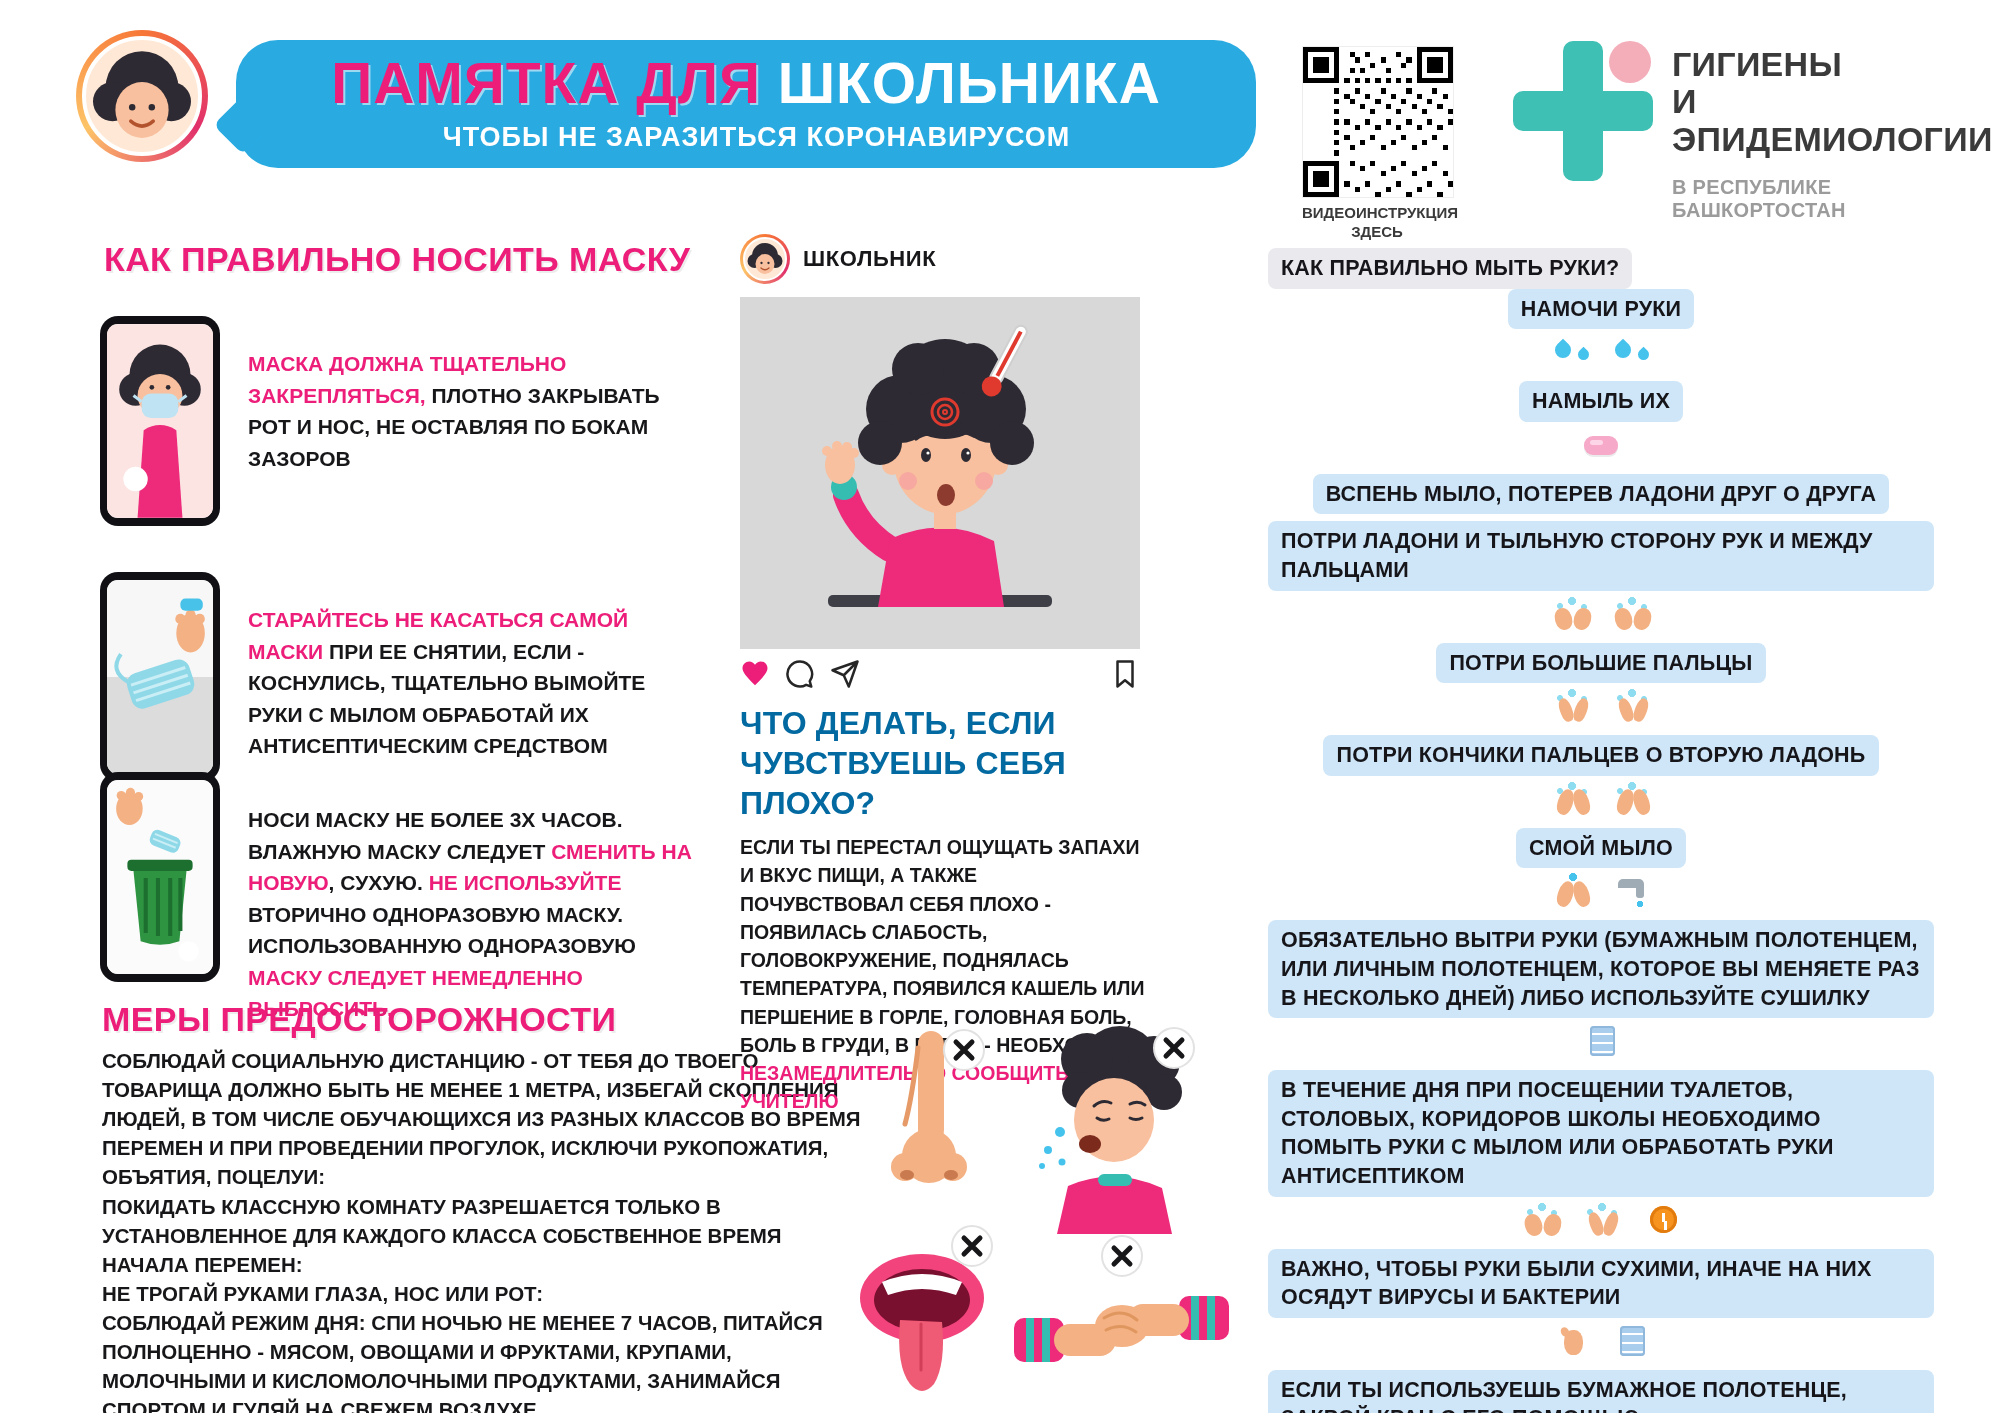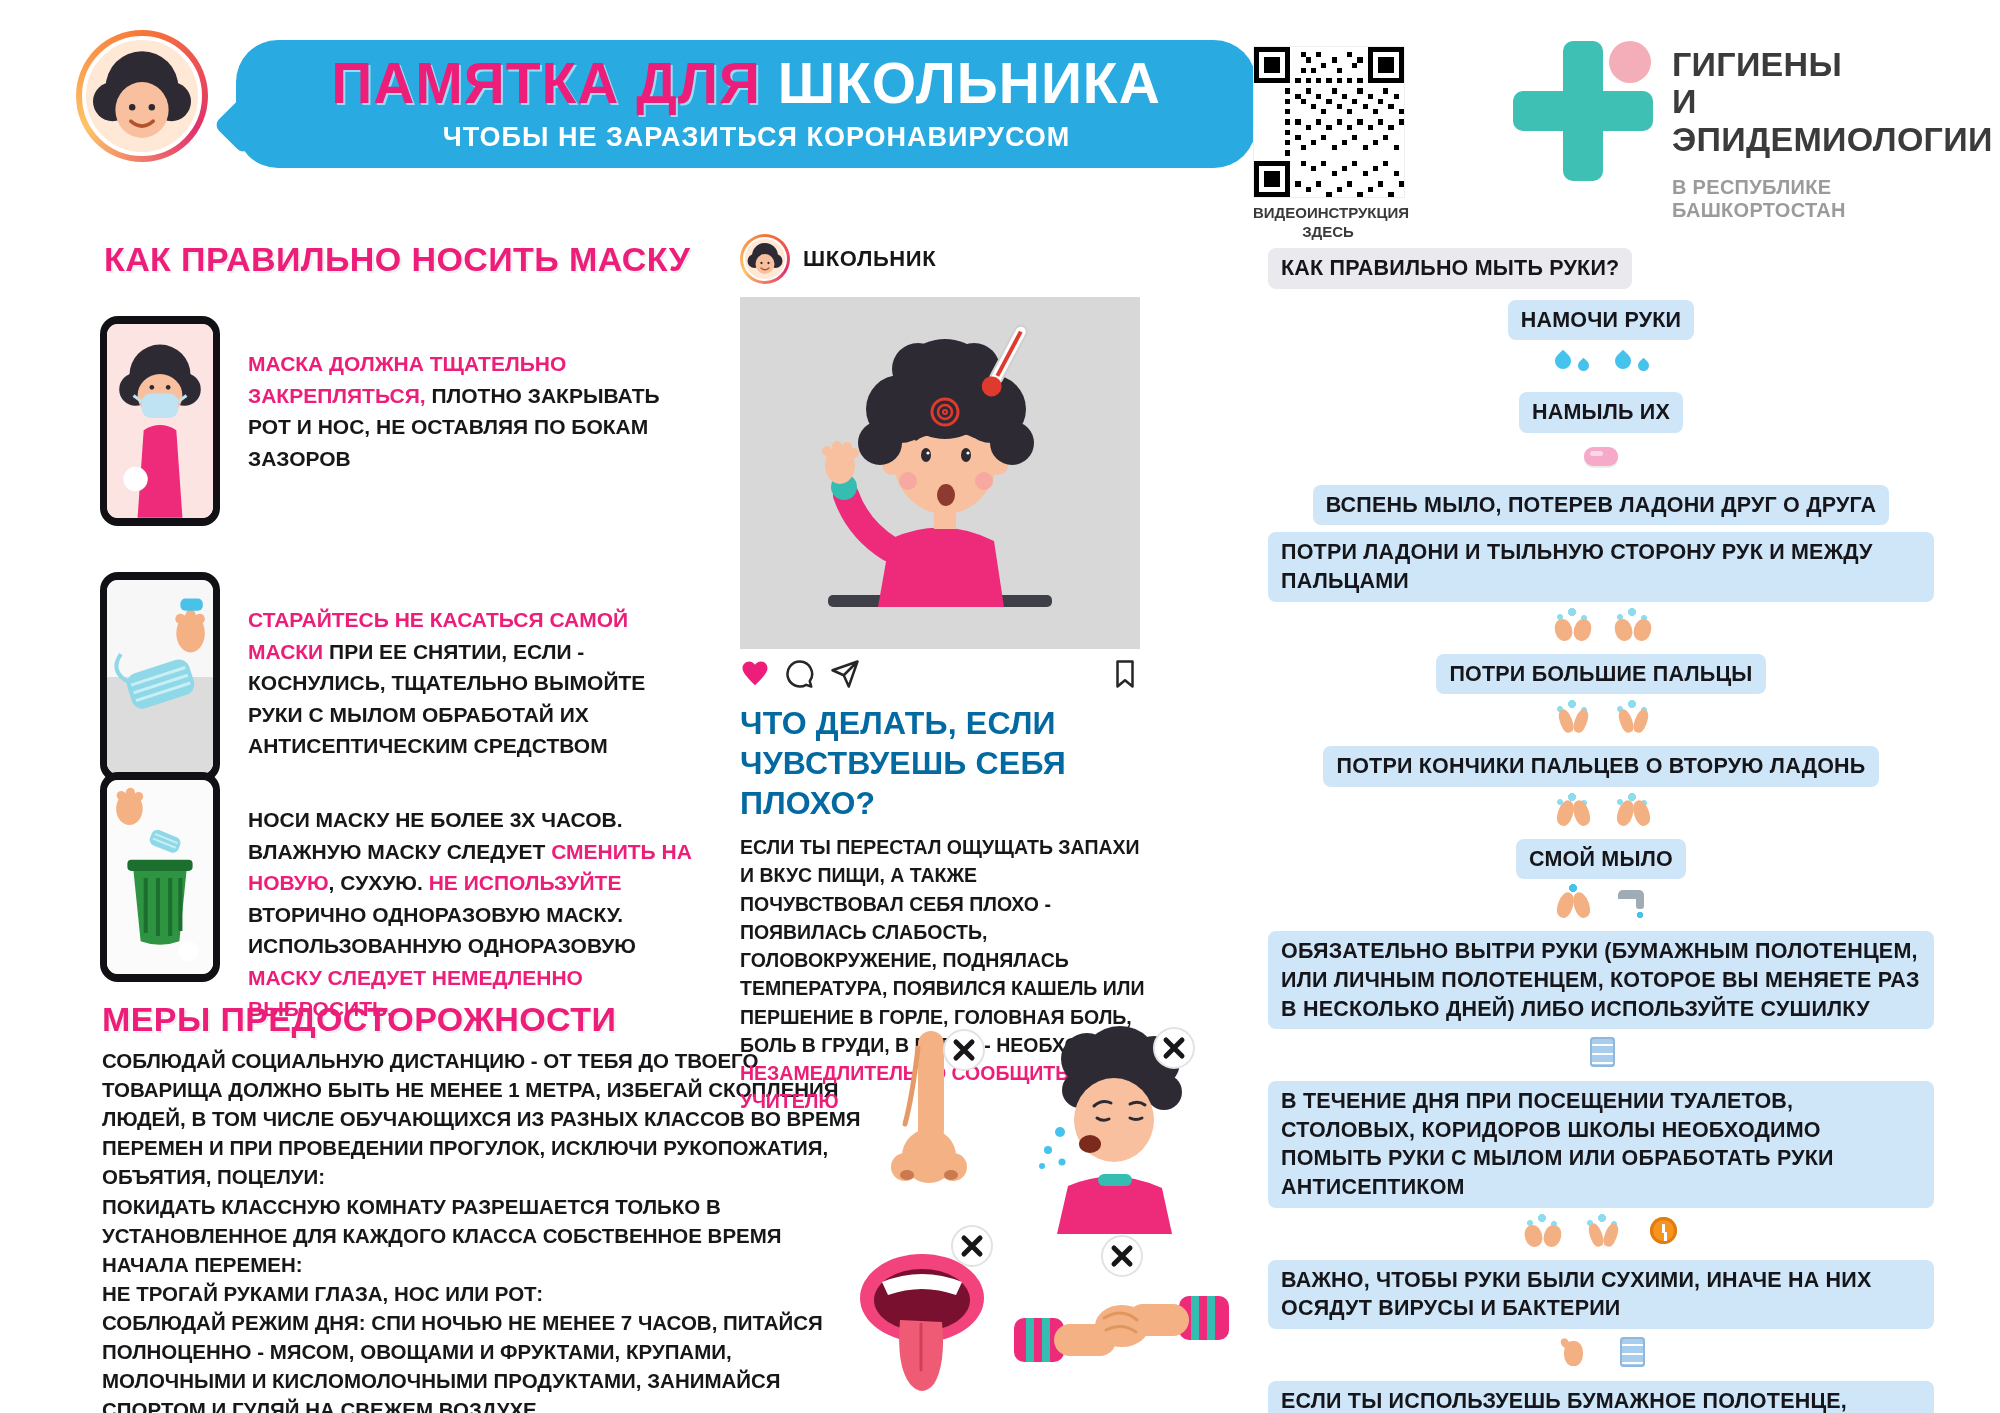--- a/index.html
+++ b/index.html
@@ -11,21 +11,21 @@
     background:conic-gradient(#f77737,#e1306c,#fdc468,#f77737);padding:6px;box-sizing:border-box;}
   .hdr-avatar .av-in{width:100%;height:100%;border-radius:50%;background:#ffe9d6;border:4px solid #fff;box-sizing:border-box;overflow:hidden;}
   .title-bubble{position:absolute;left:236px;top:40px;width:1020px;height:128px;background:#29ABE2;border-radius:42px;
     display:flex;flex-direction:column;justify-content:center;align-items:center;}
   .title-bubble::after{content:"";position:absolute;left:-14px;bottom:22px;width:42px;height:42px;background:#29ABE2;
     transform:rotate(45deg);border-radius:8px;z-index:0;}
   .title-line{position:relative;z-index:1;font-size:57px;font-weight:800;letter-spacing:1px;line-height:1;}
   .t-pink{color:#EC1E79;text-shadow:2px 2px 0 rgba(255,255,255,.55);}
   .t-white{color:#ffffff;}
   .title-sub{position:relative;z-index:1;color:#fff;font-size:27px;font-weight:800;letter-spacing:1px;margin-top:10px;margin-left:21px;}
-  .qr-wrap{position:absolute;left:1253px;top:46px;width:150px;}
+  .qr-wrap{position:absolute;left:1302px;top:46px;width:150px;}
   .qr-box{width:150px;height:150px;background:#fff;border:1px solid #eee;}
   .qr-caption{margin-top:6px;text-align:center;font-size:15px;font-weight:700;color:#3a3a3a;white-space:pre-line;line-height:1.25;}
   .org-logo{position:absolute;left:1508px;top:36px;width:150px;height:150px;}
   .org-text{position:absolute;left:1672px;top:46px;width:320px;}
   .org-name{font-size:34px;font-weight:800;color:#3b3b3b;line-height:1.1;letter-spacing:.3px;}
   .org-region{font-size:20px;font-weight:600;color:#9b9b9b;margin-top:18px;letter-spacing:.3px;}
 
   
   .h-pink{font-size:34px;font-weight:800;color:#EC1E79;letter-spacing:.4px;text-shadow:2px 2px 0 rgba(0,0,0,0.07);}
   .mask-heading{position:absolute;left:104px;top:240px;}
@@ -61,21 +61,21 @@
   .ill{position:absolute;}
   .ill-nose{left:30px;top:14px;width:115px;height:185px;}
   .ill-cough{left:160px;top:2px;width:205px;height:220px;}
   .ill-mouth{left:2px;top:204px;width:160px;height:190px;}
   .ill-shake{left:172px;top:218px;width:215px;height:160px;}
 
   
   .handwash{position:absolute;left:1268px;top:248px;width:668px;display:flex;flex-direction:column;align-items:flex-start;}
   .hw-bubble{background:#cfe6f8;border-radius:8px;padding:6px 13px;font-size:21.5px;font-weight:700;line-height:1.33;
     color:#15151a;display:inline-block;max-width:640px;letter-spacing:.2px;}
-  .hw-title{background:#eaeaee;margin-bottom:11px;}
+  .hw-title{background:#eaeaee;}
   .hw-step{margin-bottom:7px;display:flex;flex-direction:column;align-items:center;}
   .hw-icons{display:flex;gap:16px;margin:5px 0 2px 4px;height:38px;}
 
   
   .ic{position:relative;width:44px;height:36px;flex:0 0 auto;display:inline-block;}
   .ic-water-drops::before,.ic-water-drops::after{content:"";position:absolute;background:#45c3ec;border-radius:0 50% 50% 50%;transform:rotate(45deg);}
   .ic-water-drops::before{width:16px;height:16px;left:4px;top:8px;}
   .ic-water-drops::after{width:11px;height:11px;left:27px;top:15px;}
   .ic-soap::before{content:"";position:absolute;left:3px;top:9px;width:34px;height:19px;background:#f6a9c9;border-radius:9px;box-shadow:0 2px 0 rgba(0,0,0,.08);}
   .ic-soap::after{content:"";position:absolute;left:9px;top:13px;width:13px;height:5px;background:#fcd6e6;border-radius:3px;}

